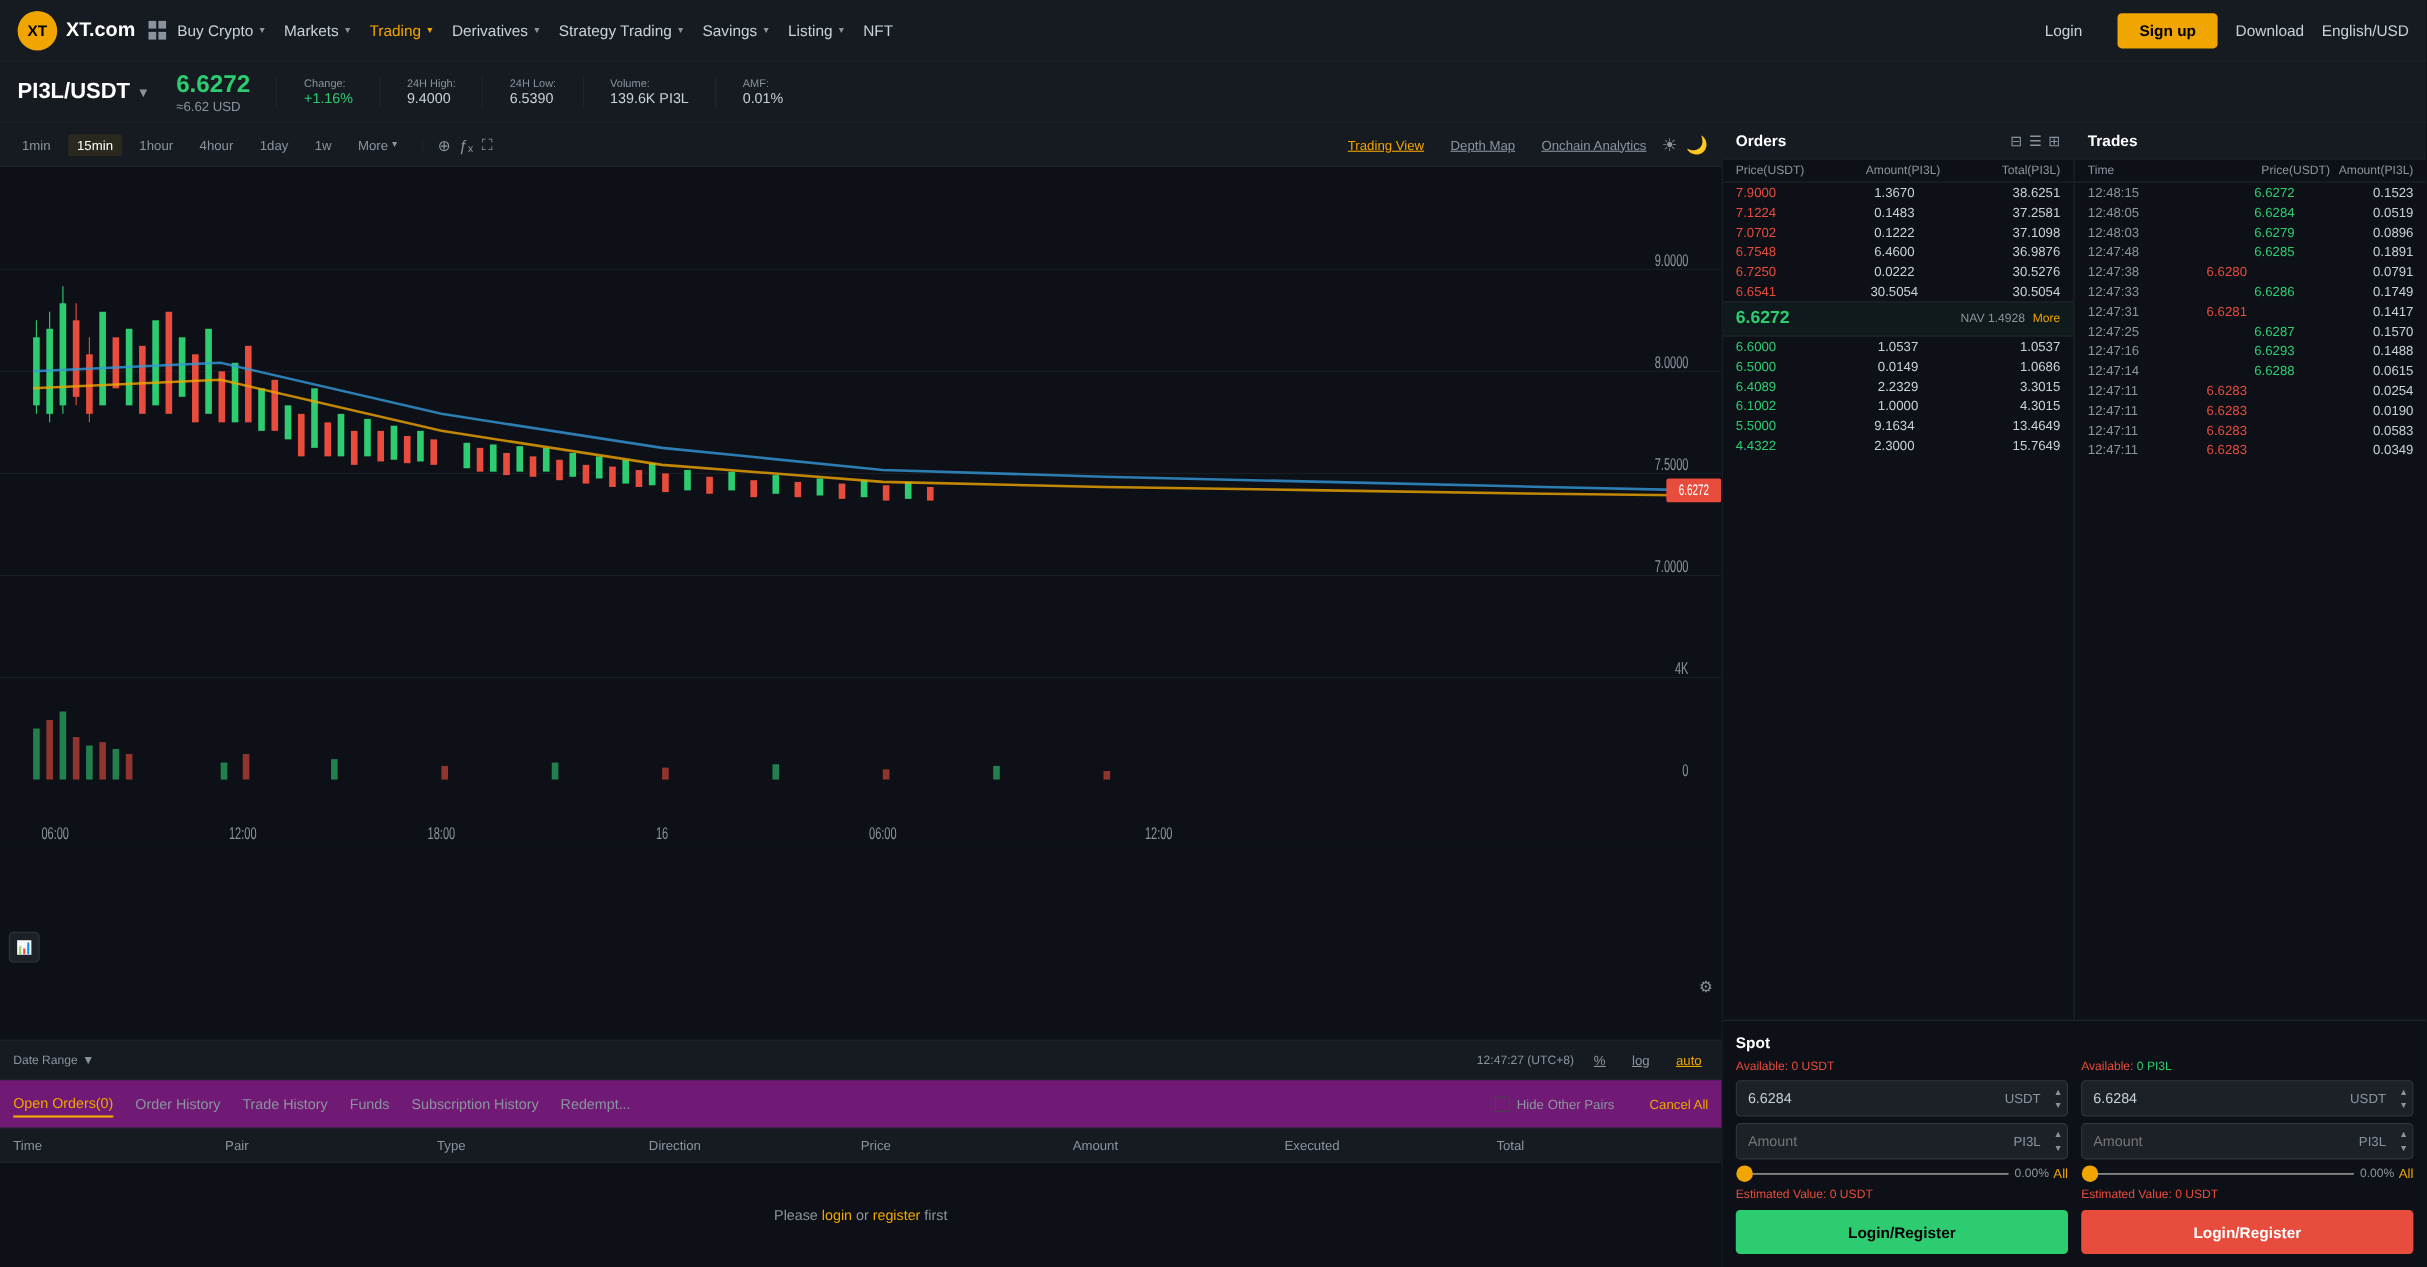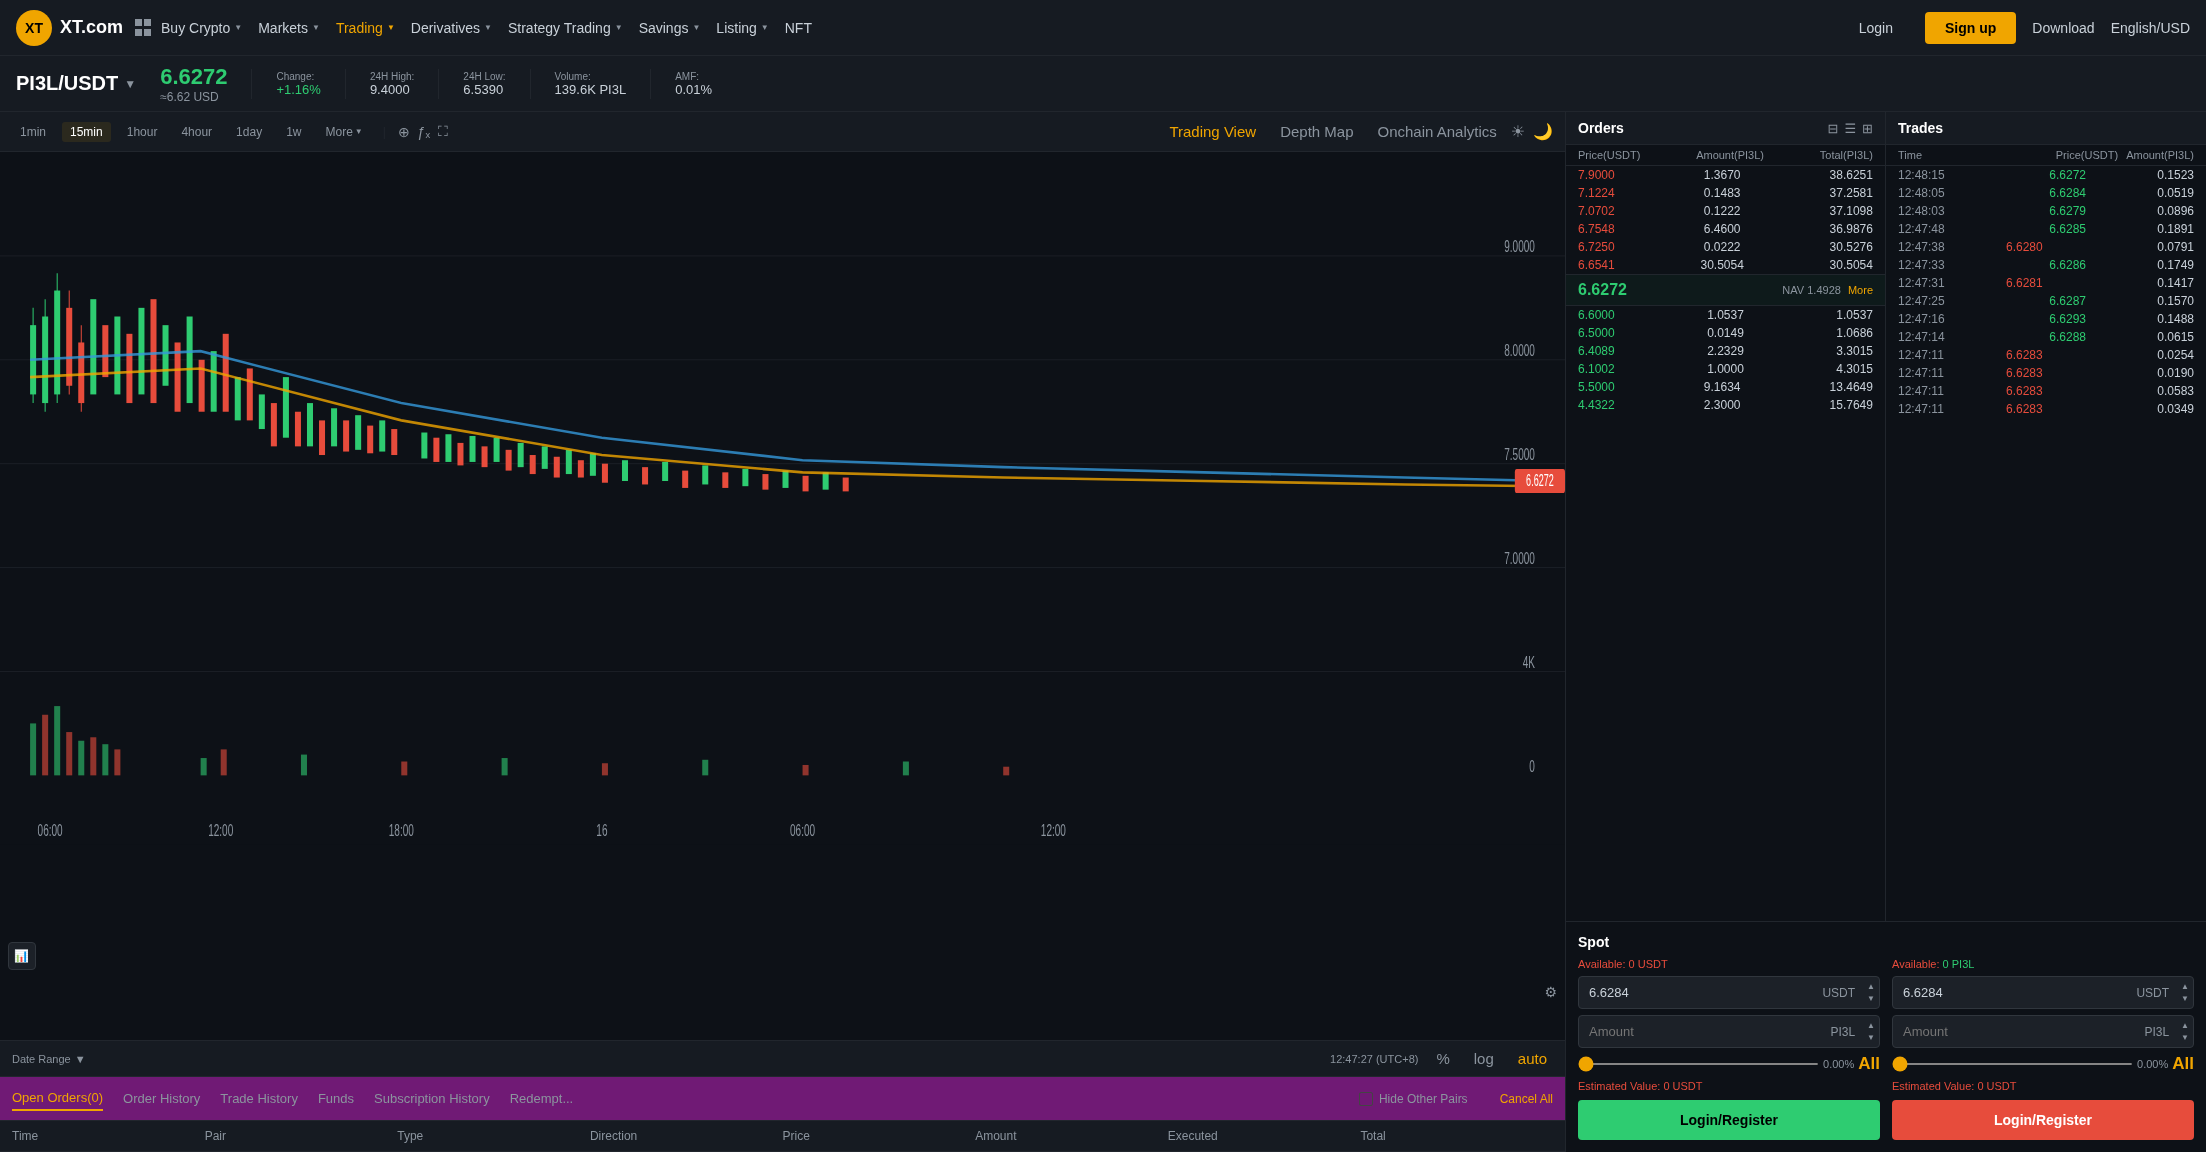--- a/index.html
+++ b/index.html
@@ -34,21 +34,21 @@
     .ticker-val.positive { color: #2ecc71; }
     .divider-v { width: 1px; height: 30px; background: #21262d; }
 
     
     .main-layout { display: flex; height: calc(1152px - 112px); }
     .chart-section { flex: 1; display: flex; flex-direction: column; border-right: 1px solid #21262d; }
     .chart-toolbar { display: flex; align-items: center; background: #161b22; border-bottom: 1px solid #21262d; height: 40px; padding: 0 12px; gap: 8px; }
     .time-btn { padding: 3px 8px; border-radius: 3px; cursor: pointer; color: #8b949e; font-size: 12px; }
     .time-btn.active { color: #ffffff; background: rgba(240,165,0,0.1); }
     .chart-view-btns { display: flex; gap: 12px; margin-left: auto; }
-    .chart-view-btn { color: #8b949e; cursor: pointer; font-size: 15px; padding: 3px 6px; }
+    .chart-view-btn { color: #8b949e; cursor: pointer; font-size: 12px; padding: 3px 6px; text-decoration: underline; }
     .chart-view-btn.active { color: #f0a500; }
     .chart-icon { color: #8b949e; cursor: pointer; font-size: 14px; }
     .sun-icon { color: #8b949e; font-size: 16px; cursor: pointer; }
     .moon-icon { color: #8b949e; font-size: 16px; cursor: pointer; }
 
     
     .chart-area { flex: 1; background: #0d1117; position: relative; overflow: hidden; }
     .chart-info-bar { position: absolute; top: 8px; left: 8px; font-size: 11px; color: #8b949e; display: flex; gap: 8px; }
     .chart-info-bar span.o { color: #c9d1d9; }
     .chart-info-bar span.h { color: #c9d1d9; }
@@ -109,21 +109,21 @@
     .spot-available { font-size: 11px; color: #8b949e; margin-bottom: 6px; }
     .spot-available span { color: #e74c3c; }
     .input-row { display: flex; align-items: center; background: #1c2128; border: 1px solid #30363d; border-radius: 4px; margin-bottom: 6px; overflow: hidden; }
     .input-row input { flex: 1; background: transparent; border: none; color: #c9d1d9; font-size: 13px; padding: 8px 10px; outline: none; }
     .input-row .unit { color: #8b949e; font-size: 12px; padding: 0 8px; }
     .input-row .arrows { display: flex; flex-direction: column; padding: 2px 4px; }
     .input-row .arrows span { color: #8b949e; font-size: 8px; cursor: pointer; line-height: 1.4; }
     .slider-row { display: flex; align-items: center; gap: 4px; margin-bottom: 6px; }
     .slider-row input[type=range] { flex: 1; accent-color: #f0a500; height: 2px; }
     .slider-pct { color: #8b949e; font-size: 11px; }
-    .slider-all { color: #f0a500; cursor: pointer; font-size: 17px; font-weight: bold; }
+    .slider-all { color: #f0a500; cursor: pointer; font-size: 12px; }
     .estimated { font-size: 11px; color: #8b949e; margin-bottom: 8px; }
     .estimated span { color: #e74c3c; }
     .btn-login-register-buy { width: 100%; padding: 12px; background: #2ecc71; border: none; border-radius: 4px; color: #000; font-size: 14px; font-weight: bold; cursor: pointer; }
     .btn-login-register-sell { width: 100%; padding: 12px; background: #e74c3c; border: none; border-radius: 4px; color: #fff; font-size: 14px; font-weight: bold; cursor: pointer; }
 
     .right-columns { display: flex; flex: 1; overflow: hidden; }
 
     
     .ob-list { overflow-y: hidden; }
     .trades-list { overflow-y: hidden; }
@@ -440,20 +440,23 @@
         <div class="orders-header">
           <span>Time</span>
           <span>Pair</span>
           <span>Type</span>
           <span style="display:flex;align-items:center;gap:2px;">Direction</span>
           <span>Price</span>
           <span>Amount</span>
           <span>Executed</span>
           <span>Total</span>
         </div>
+        <div class="orders-body">
+          <span>Please </span><a>login</a><span> or </span><a>register</a><span> first</span>
+        </div>
       </div>
     </div>
   </div>
 
   <div style="display:flex;flex-direction:column;width:640px;">
     <div class="right-columns" style="flex:1;overflow:hidden;">
 
       <div class="orderbook-section">
         <div class="section-header">
           <span class="section-title">Orders</span>

